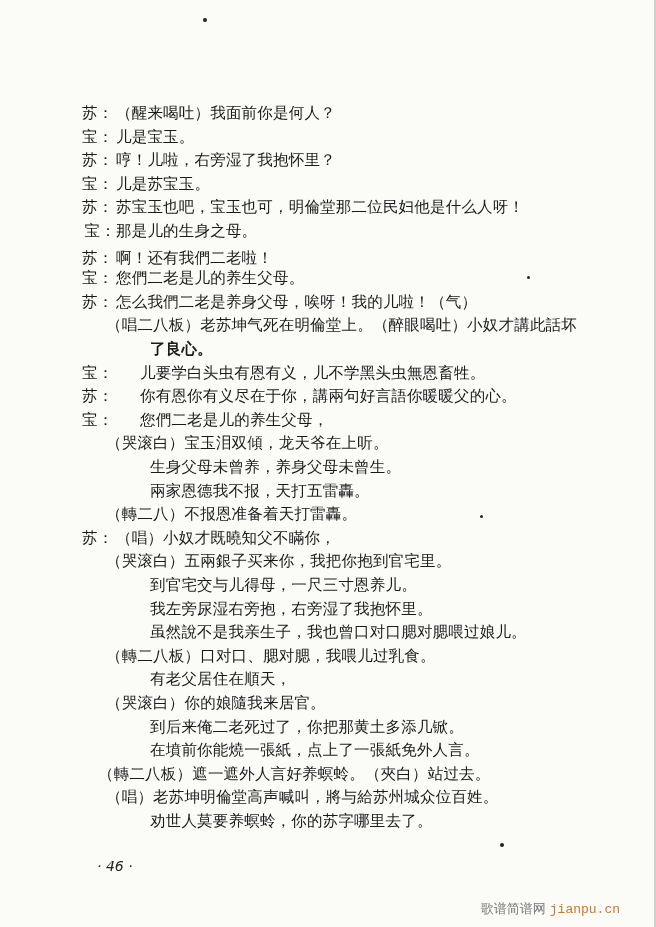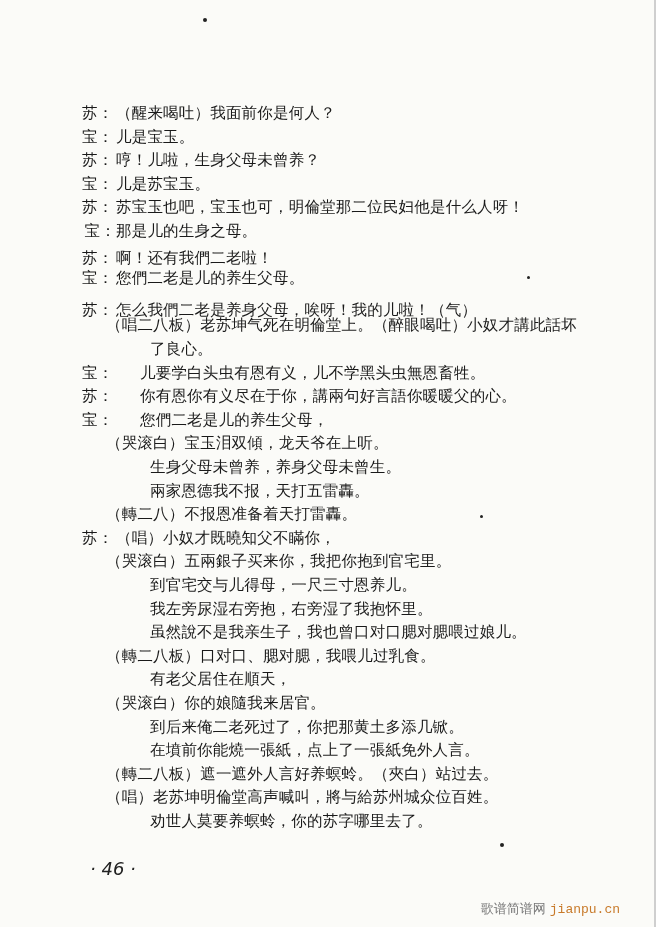--- a/index.html
+++ b/index.html
@@ -10,65 +10,65 @@
       color: #1a1a1a;
     }
     .page { position: absolute; left: 0; top: 0; width: 656px; height: 830px; }
     .line {
       position: absolute; white-space: nowrap;
       font-size: 15.5px; line-height: 20px; letter-spacing: 0.2px;
     }
     .speaker { display: inline-block; width: 34px; }
     .speaker.wide { width: 58px; }
     .page-num {
-      position: absolute; left: 90px; top: 858px; font-size: 18px;
+      position: absolute; left: 97px; top: 858px; font-size: 14px;
       font-style: italic; font-family: "DejaVu Sans", sans-serif; color: #222;
     }
     .watermark {
       position: absolute; right: 36px; top: 900px; font-size: 13px;
       font-family: Liberation Mono, monospace; color: #777;
     }
     .watermark .wm-url { color: #c87a2a; margin-left: 4px; }
     .speck { position: absolute; background: #222; border-radius: 50%; }
     .edge-line { position: absolute; right: 0; top: 0; width: 2px; height: 927px; background: #cfcfcf; }
   </style>
 </head>
 <body>
 
 <div class="page">
   <div id="lines">
       <div class="line" style="top: 103px; left: 82px;"><span class="speaker">苏：</span><span>（醒来喝吐）我面前你是何人？</span></div>
       <div class="line" style="top: 126.6px; left: 82px;"><span class="speaker">宝：</span><span>儿是宝玉。</span></div>
-      <div class="line" style="top: 150.2px; left: 82px;"><span class="speaker">苏：</span><span>哼！儿啦，生身父母未曾养？</span></div>
+      <div class="line" style="top: 150.2px; left: 82px;"><span class="speaker">苏：</span><span>哼！儿啦，右旁湿了我抱怀里？</span></div>
       <div class="line" style="top: 173.8px; left: 82px;"><span class="speaker">宝：</span><span>儿是苏宝玉。</span></div>
       <div class="line" style="top: 197.4px; left: 82px;"><span class="speaker">苏：</span><span>苏宝玉也吧，宝玉也可，明倫堂那二位民妇他是什么人呀！</span></div>
       <div class="line" style="top: 221px; left: 82px; text-align: right;"><span class="speaker">宝：</span><span>那是儿的生身之母。</span></div>
       <div class="line" style="top: 248px; left: 82px;"><span class="speaker">苏：</span><span>啊！还有我們二老啦！</span></div>
       <div class="line" style="top: 268.2px; left: 82px;"><span class="speaker">宝：</span><span>您們二老是儿的养生父母。</span></div>
-      <div class="line" style="top: 291.8px; left: 82px; margin-top: 8px;"><span class="speaker">苏：</span><span>怎么我們二老是养身父母，唉呀！我的儿啦！（气）</span></div>
+      <div class="line" style="top: 291.8px; left: 82px;"><span class="speaker">苏：</span><span>怎么我們二老是养身父母，唉呀！我的儿啦！（气）</span></div>
       <div class="line" style="top: 315.4px; left: 106px;"><span>（唱二八板）老苏坤气死在明倫堂上。（醉眼喝吐）小奴才講此話坏</span></div>
-      <div class="line" style="top: 339px; left: 150px;"><span>了良心。</span></div>
+      <div class="line" style="top: 339px; left: 150px; font-weight: bold;"><span>了良心。</span></div>
       <div class="line" style="top: 362.6px; left: 82px;"><span class="speaker wide">宝：</span><span>儿要学白头虫有恩有义，儿不学黑头虫無恩畜牲。</span></div>
       <div class="line" style="top: 386.2px; left: 82px;"><span class="speaker wide">苏：</span><span>你有恩你有义尽在于你，講兩句好言語你暖暖父的心。</span></div>
       <div class="line" style="top: 409.8px; left: 82px;"><span class="speaker wide">宝：</span><span>您們二老是儿的养生父母，</span></div>
       <div class="line" style="top: 433.4px; left: 106px;"><span>（哭滚白）宝玉泪双傾，龙天爷在上听。</span></div>
       <div class="line" style="top: 457px; left: 150px;"><span>生身父母未曾养，养身父母未曾生。</span></div>
       <div class="line" style="top: 480.6px; left: 150px;"><span>兩家恩德我不报，天打五雷轟。</span></div>
       <div class="line" style="top: 504.2px; left: 106px;"><span>（轉二八）不报恩准备着天打雷轟。</span></div>
       <div class="line" style="top: 527.8px; left: 82px;"><span class="speaker">苏：</span><span>（唱）小奴才既曉知父不瞞你，</span></div>
       <div class="line" style="top: 551.4px; left: 106px;"><span>（哭滚白）五兩銀子买来你，我把你抱到官宅里。</span></div>
       <div class="line" style="top: 575px; left: 150px;"><span>到官宅交与儿得母，一尺三寸恩养儿。</span></div>
       <div class="line" style="top: 598.6px; left: 150px;"><span>我左旁尿湿右旁抱，右旁湿了我抱怀里。</span></div>
       <div class="line" style="top: 622.2px; left: 150px;"><span>虽然說不是我亲生子，我也曾口对口腮对腮喂过娘儿。</span></div>
       <div class="line" style="top: 645.8px; left: 106px;"><span>（轉二八板）口对口、腮对腮，我喂儿过乳食。</span></div>
       <div class="line" style="top: 669.4px; left: 150px;"><span>有老父居住在順天，</span></div>
       <div class="line" style="top: 693px; left: 106px;"><span>（哭滚白）你的娘隨我来居官。</span></div>
       <div class="line" style="top: 716.6px; left: 150px;"><span>到后来俺二老死过了，你把那黄土多添几锨。</span></div>
       <div class="line" style="top: 740.2px; left: 150px; text-align: center;"><span>在墳前你能燒一張紙，点上了一張紙免外人言。</span></div>
-      <div class="line" style="top: 763.8px; left: 106px;"><span>（轉二八板）遮一遮外人言好养螟蛉。（夾白）站过去。</span></div>
+      <div class="line" style="top: 763.8px; left: 98px;"><span>（轉二八板）遮一遮外人言好养螟蛉。（夾白）站过去。</span></div>
       <div class="line" style="top: 787.4px; left: 106px;"><span>（唱）老苏坤明倫堂高声喊叫，將与給苏州城众位百姓。</span></div>
       <div class="line" style="top: 811px; left: 150px;"><span>劝世人莫要养螟蛉，你的苏字哪里去了。</span></div>
     </div>
 
   <div class="page-num">· 46 ·</div>
 
   <div class="watermark">
     <span>歌谱简谱网</span><span class="wm-url">jianpu.cn</span>
   </div>
 

